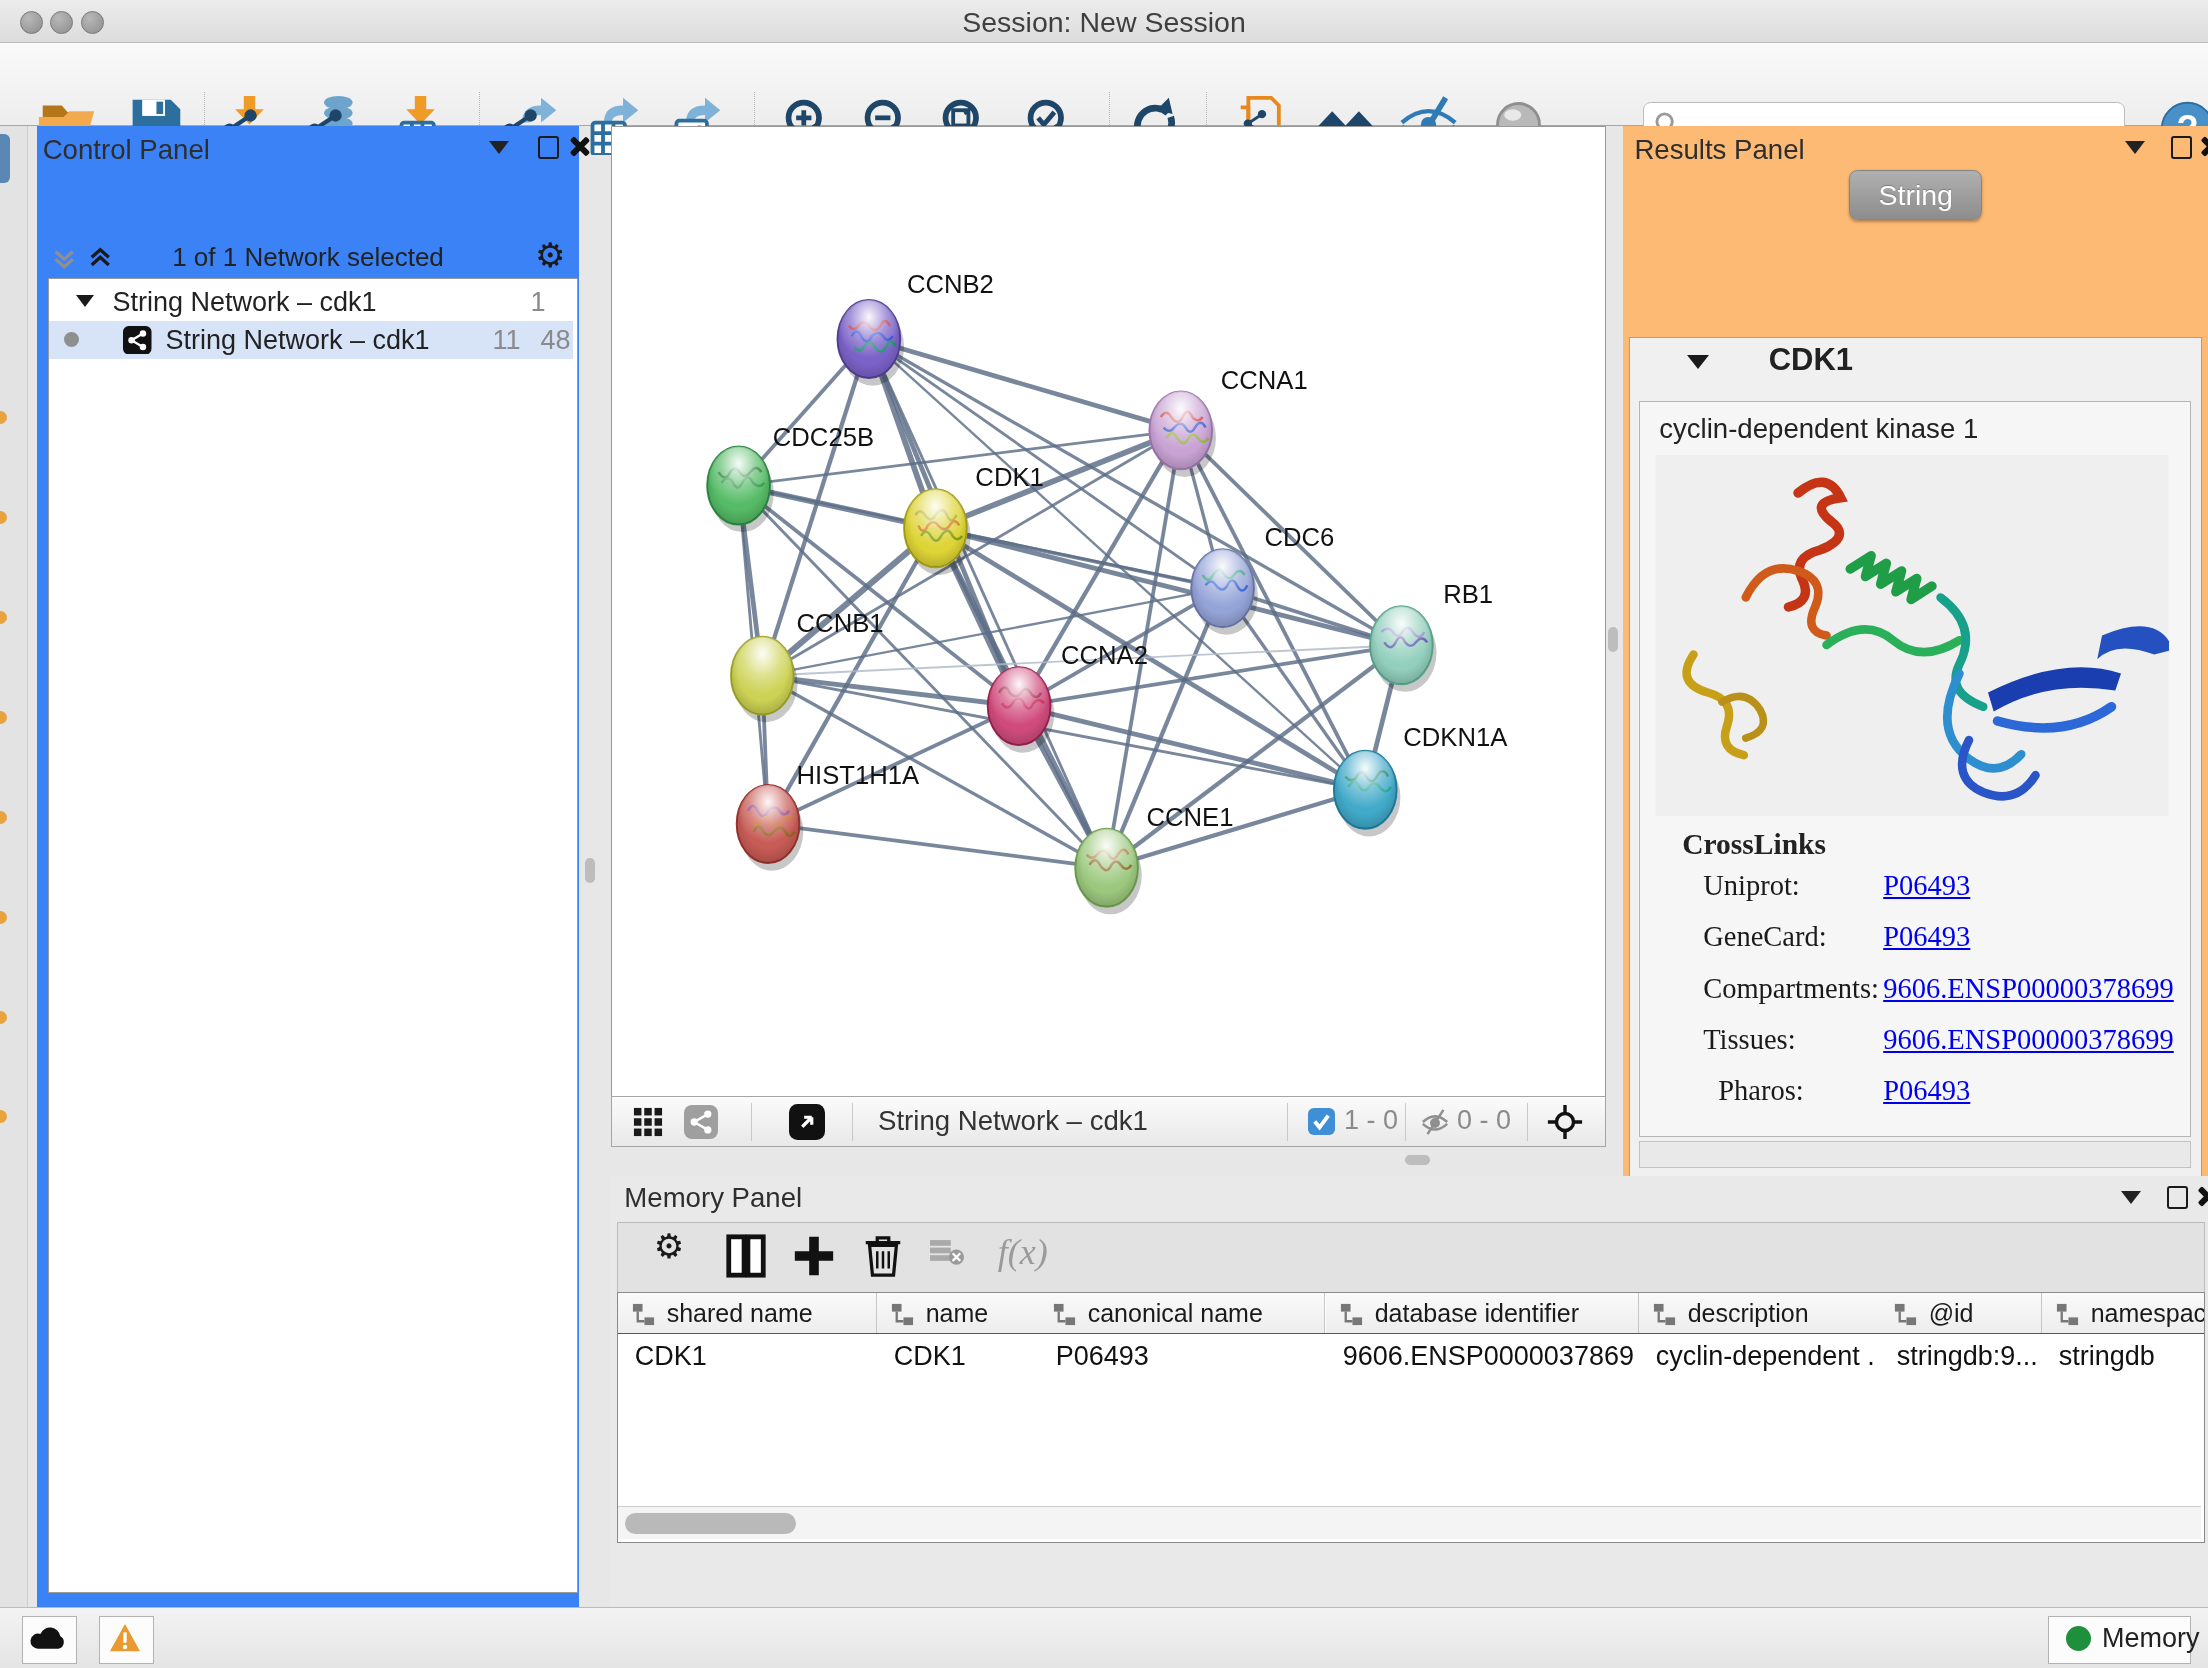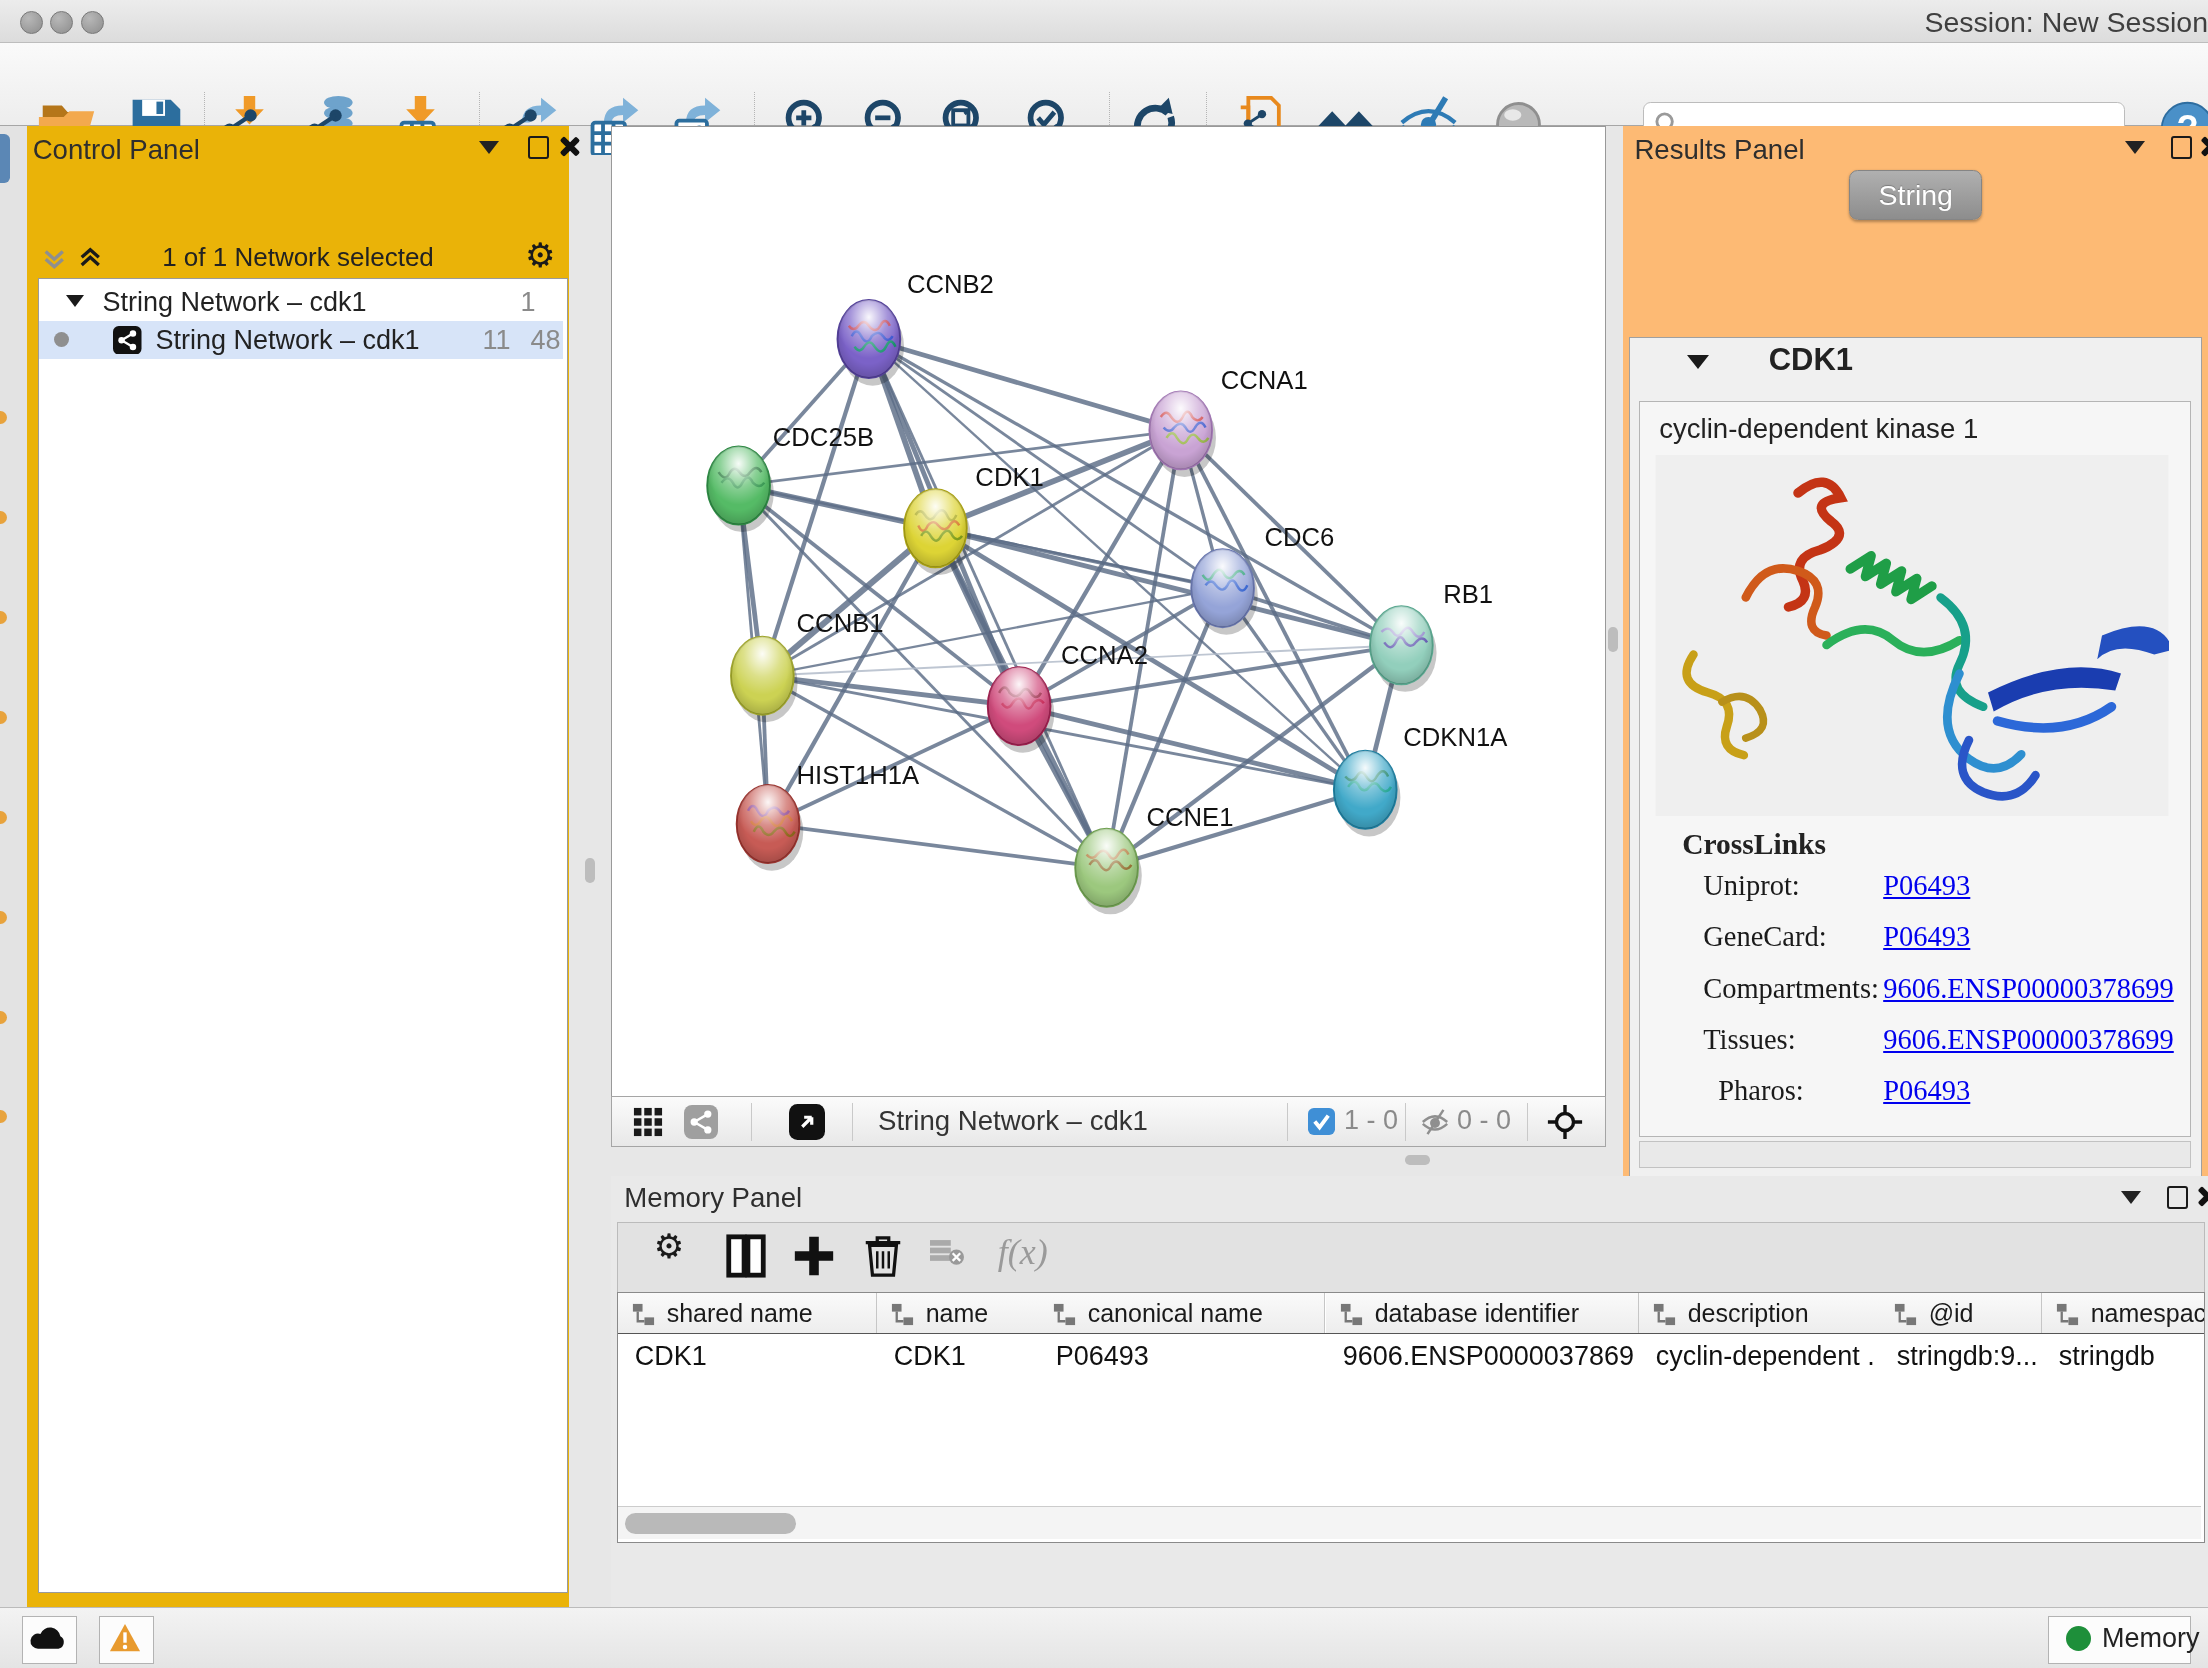--- a/index.html
+++ b/index.html
@@ -4,21 +4,21 @@
 <style>
   html,body{margin:0;padding:0}
   body{width:2208px;height:1668px;position:relative;overflow:hidden;
        background:#e7e7e7;font-family:"Liberation Sans",sans-serif;color:#222;}
   .abs{position:absolute}
   
   #titlebar{left:0;top:0;width:2208px;height:42px;background:linear-gradient(#ececec,#dcdcdc);
             border-bottom:1px solid #bdbdbd}
   .tl{position:absolute;top:10.5px;width:21px;height:21px;border-radius:50%;
       background:radial-gradient(circle at 35% 30%,#b8b8b8,#8d8d8d);border:1px solid #787878}
-  #wtitle{position:absolute;top:5.7px;left:0;width:2208px;text-align:right;
+  #wtitle{position:absolute;top:5.7px;left:0;width:2208px;text-align:center;
           font-size:28.5px;color:#3f3f3f}
   
   #toolbar{left:0;top:43px;width:2208px;height:82px;background:linear-gradient(#fafafa,#ededed);
            border-bottom:1.9px solid #a6a6a6}
   .tbi{position:absolute;top:51px;width:61px;height:61px;cursor:pointer}
   .tbi svg{width:61px;height:61px}
   .tbsep{position:absolute;top:49px;width:0;height:65px;border-left:1.9px dotted #b5b5b5}
   #searchbox{position:absolute;left:1643px;top:59px;width:480px;height:42px;background:#fff;
              border:1.9px solid #bcbcbc;border-radius:7.6px}
   #searchbox input{position:absolute;left:46px;top:1.9px;width:418px;height:32px;border:none;outline:none;
@@ -38,21 +38,21 @@
   .seg .s{height:48px;line-height:48px;padding:0 23px;background:#fff;border:1px solid #b0b0b0;
           border-left:none;font-size:27.6px;color:#111;cursor:pointer;white-space:nowrap}
   .seg .s:first-child{border-left:1px solid #b0b0b0;border-radius:8.6px 0 0 8.6px}
   .seg .s:last-child{border-radius:0 8.6px 8.6px 0}
   .seg .s.act{background:linear-gradient(#adadad,#8e8e8e);color:#fff;border-color:#888;
           text-shadow:0 -1px 1px rgba(0,0,0,.25)}
   .tab-solo{position:absolute;height:48px;line-height:48px;padding:0 28.5px;font-size:28.5px;color:#fff;
           background:linear-gradient(#b0b0b0,#8d8d8d);border:1px solid #858585;border-radius:8.6px;
           box-shadow:0 1.9px 2.9px rgba(0,0,0,.3);cursor:pointer;text-shadow:0 -1px 1px rgba(0,0,0,.25)}
   
-  #cpanel{left:27px;top:126px;width:542px;height:1482px;background:#eab308}
+  #cpanel{left:37px;top:126px;width:542px;height:1482px;background:#3b82f6}
   #cp-box{position:absolute;left:11.4px;top:152px;width:528px;height:1313px;background:#fff;
           border:1.9px solid #9a9a9a}
   .treerow{position:absolute;left:0;width:524px;height:38px;font-size:27px;line-height:38px;cursor:pointer}
   .cnt{position:absolute;color:#8a8a8a}
   
   #netcanvas{left:611px;top:126px;width:993px;height:969px;background:#fff;border:1px solid #999}
   #netbottom{left:611px;top:1096px;width:993px;height:49px;background:linear-gradient(#fbfbfb,#e8e8e8);
              border:1px solid #a5a5a5}
   .nbsep{position:absolute;top:5.7px;height:38px;border-left:1px solid #c9c9c9}
   .nbtxt{position:absolute;top:7.6px;font-size:27px;color:#8a8a8a}

